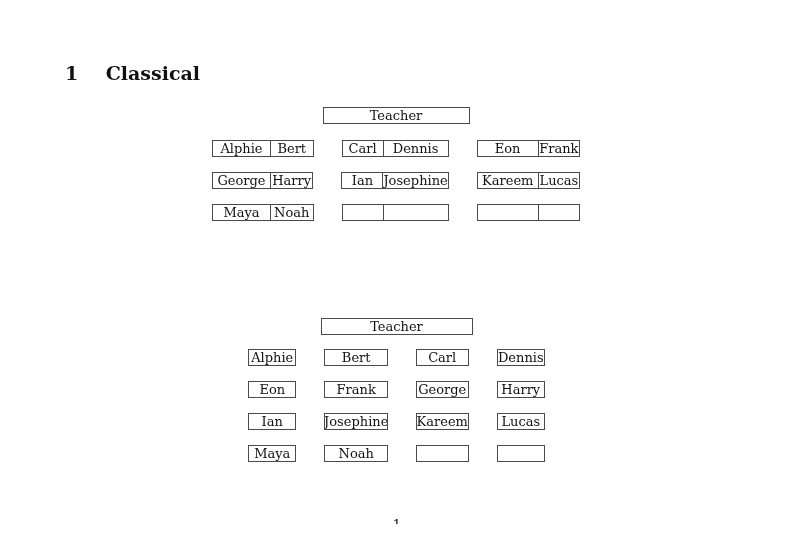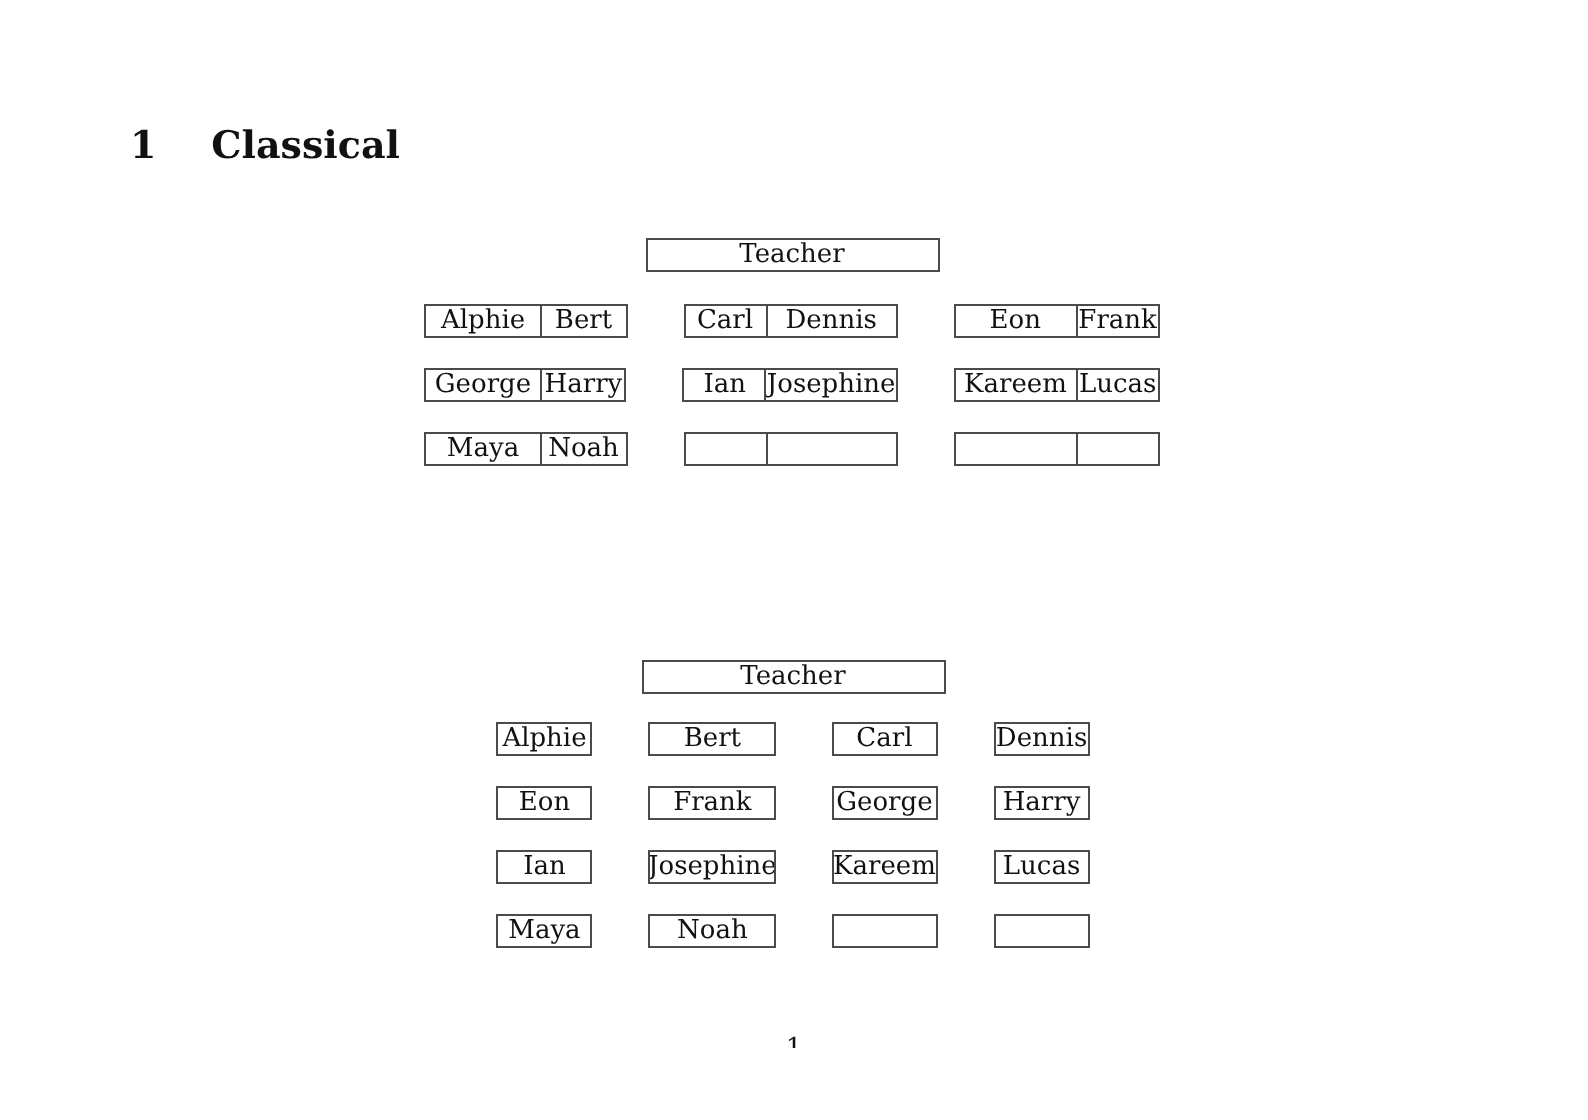--- a/index.html
+++ b/index.html
@@ -22,21 +22,21 @@
     white-space: nowrap;
   }
   .sec-num { display: inline-block; width: 34px; }
   .diagram { position: absolute; }
   .diagram-classical { left: 212px; top: 107px; width: 368px; }
   .diagram-distributed { left: 248px; top: 318px; width: 297px; }
   .teacher-box {
     height: 17px;
     border: 1px solid #4a4a4a;
     box-sizing: border-box;
-    margin: 12px auto;
+    margin: 0 auto;
     display: flex;
     align-items: center;
     justify-content: center;
     font-size: 13px;
     line-height: 15px;
   }
   .diagram-classical .teacher-box { width: 147px; }
   .diagram-distributed .teacher-box { width: 152px; }
   .desk-row {
     display: flex;

